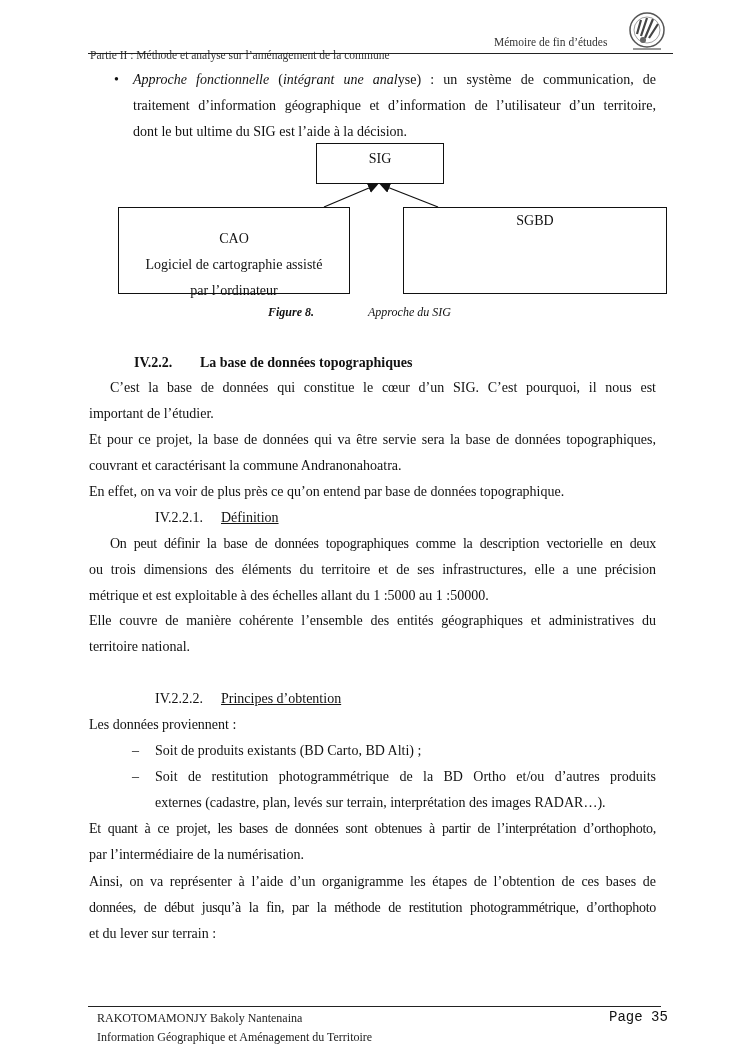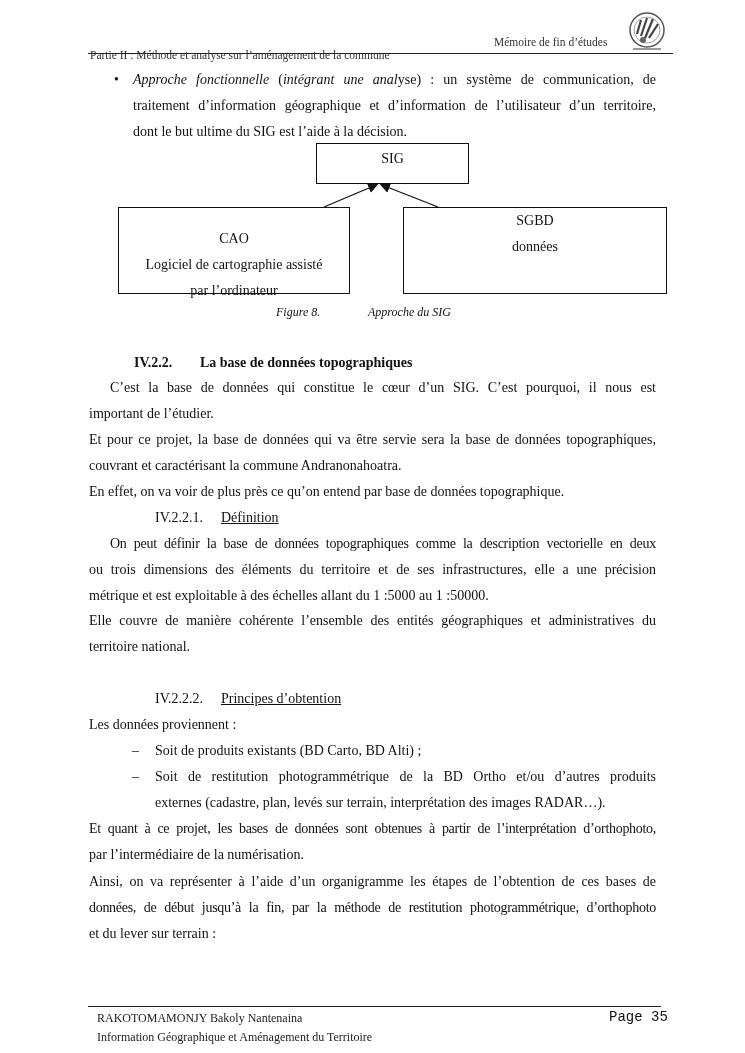--- a/index.html
+++ b/index.html
@@ -34,42 +34,41 @@
   </svg>
 </div>
 
 <div class="abs t" style="left:114px; top:67px;">•</div>
 <div class="abs t just" style="left:133px; top:67px; width:523px;">
   <span><i>Approche fonctionnelle</i><span> (</span><i>intégrant  une anal</i><span>yse) : un système de communication, de</span></span>
 </div>
 <div class="abs t just" style="left:133px; top:93px; width:523px;">traitement d’information géographique et d’information de l’utilisateur d’un territoire,</div>
 <div class="abs t" style="left:133px; top:119px;">dont le but ultime du SIG est l’aide à la décision.</div>
 
-<div class="box" style="left:316px; top:143px; width:153px; height:41px; line-height:30px;">
+<div class="box" style="left:316px; top:143px; width:128px; height:41px; line-height:30px;">
   <span>SIG</span>
 </div>
 <svg class="abs" style="left:300px; top:180px;" width="160" height="30">
   <defs>
     <marker id="ah" markerWidth="8" markerHeight="8" refX="6" refY="4" orient="auto">
       <path d="M0,0 L8,4 L0,8 Z" fill="#111"></path>
     </marker>
   </defs>
   <line x1="24" y1="27" x2="76" y2="5" stroke="#111" stroke-width="1.3" marker-end="url(#ah)"></line>
   <line x1="138" y1="27" x2="82" y2="5" stroke="#111" stroke-width="1.3" marker-end="url(#ah)"></line>
 </svg>
 <div class="box" style="left:118px; top:207px; width:232px; height:87px; padding-top:18px;">
   <div>CAO</div>
   <div>Logiciel de cartographie assisté</div>
   <div>par l’ordinateur</div>
 </div>
 <div class="box" style="left:403px; top:207px; width:264px; height:87px; padding-top:0px;">
   <div>SGBD</div>
-  <div>données</div>
 </div>
-<div class="abs cap" style="left:276px; top:305px;">Figure 8.</div>
+<div class="abs cap" style="left:268px; top:305px;font-weight:bold;">Figure 8.</div>
 <div class="abs cap" style="left:368px; top:305px;">Approche du SIG</div>
 
 <div class="abs t bold" style="left:134px; top:350px;">IV.2.2.</div>
 <div class="abs t bold" style="left:200px; top:350px;">La base de données topographiques</div>
 <div class="abs t just" style="left:110px; top:375px; width:546px;">C’est la base de données qui constitue le cœur d’un SIG. C’est pourquoi, il nous est</div>
 <div class="abs t" style="left:89px; top:401px;">important de l’étudier.</div>
 <div class="abs t just" style="left:89px; top:427px; width:567px;">Et pour ce projet, la base de données qui va être servie sera la base de données topographiques,</div>
 <div class="abs t" style="left:89px; top:453px;">couvrant et caractérisant la commune Andranonahoatra.</div>
 <div class="abs t" style="left:89px; top:479px;">En effet, on va voir de plus près ce qu’on entend par base de données topographique.</div>
 

